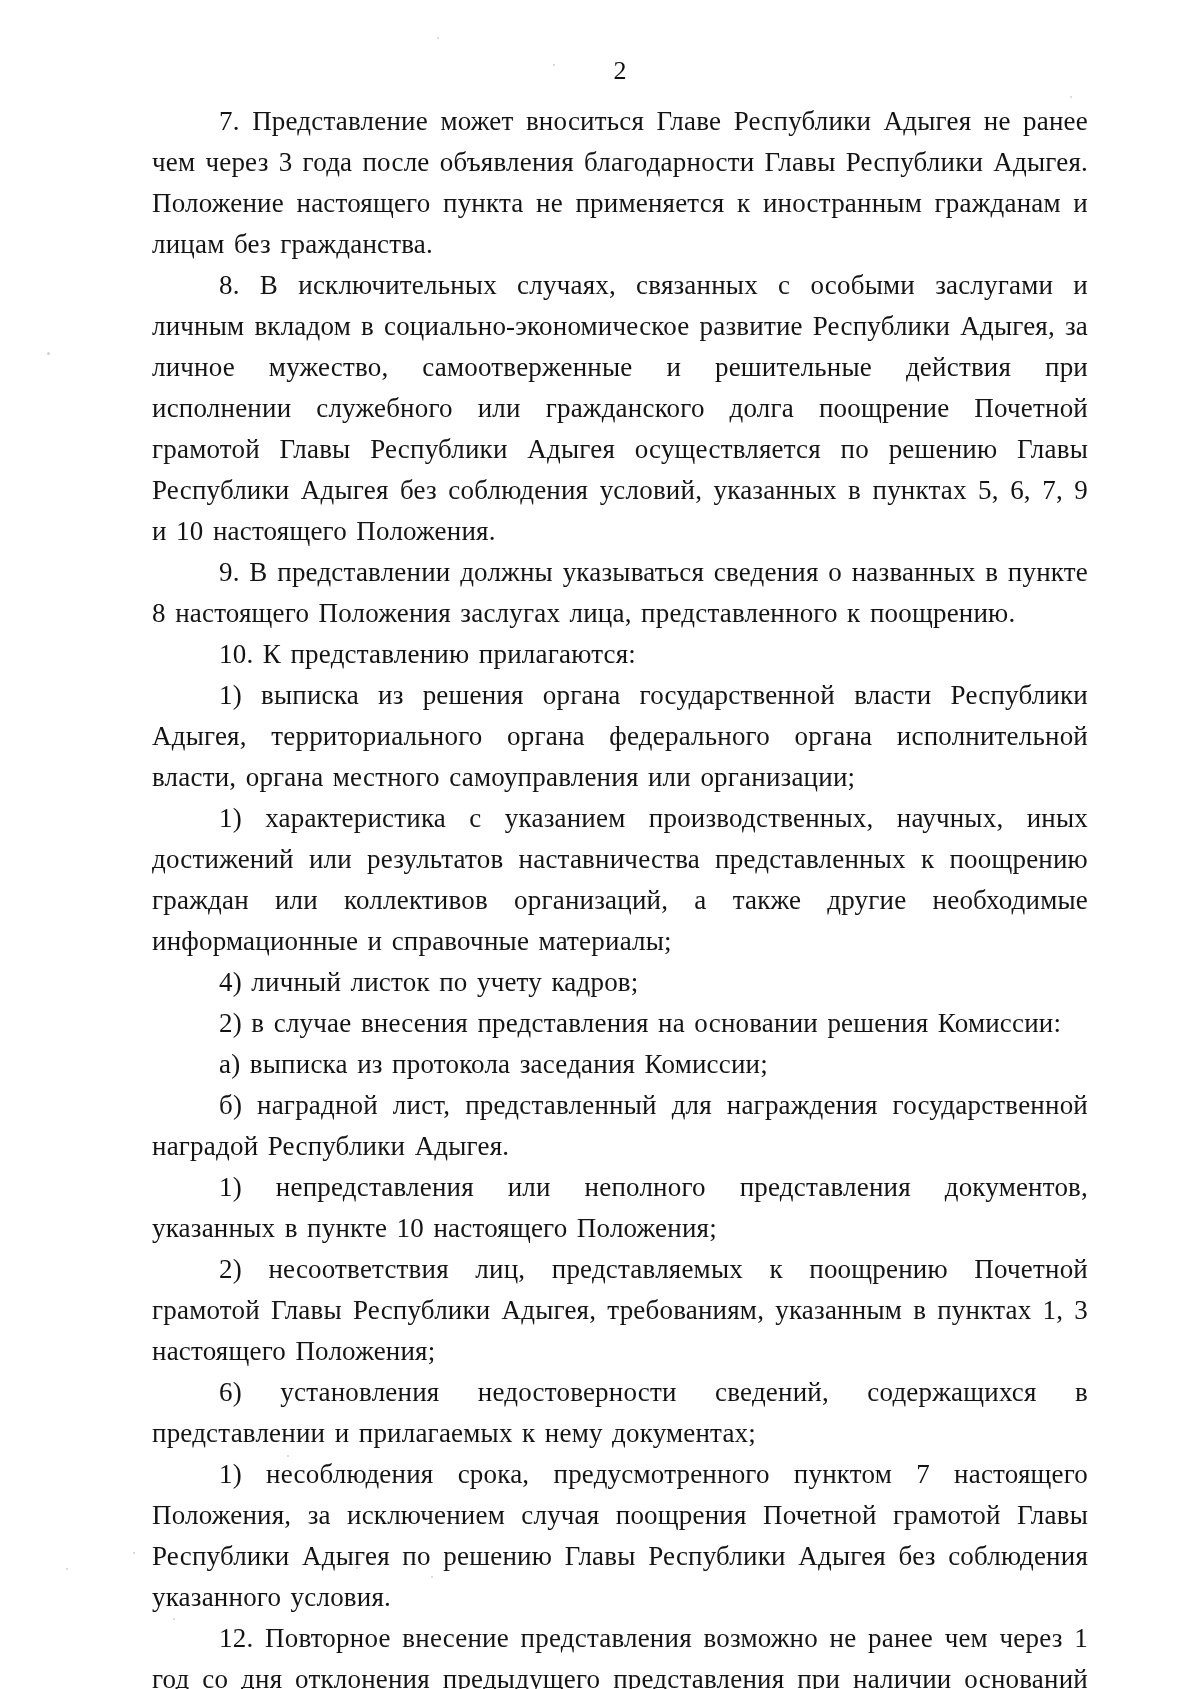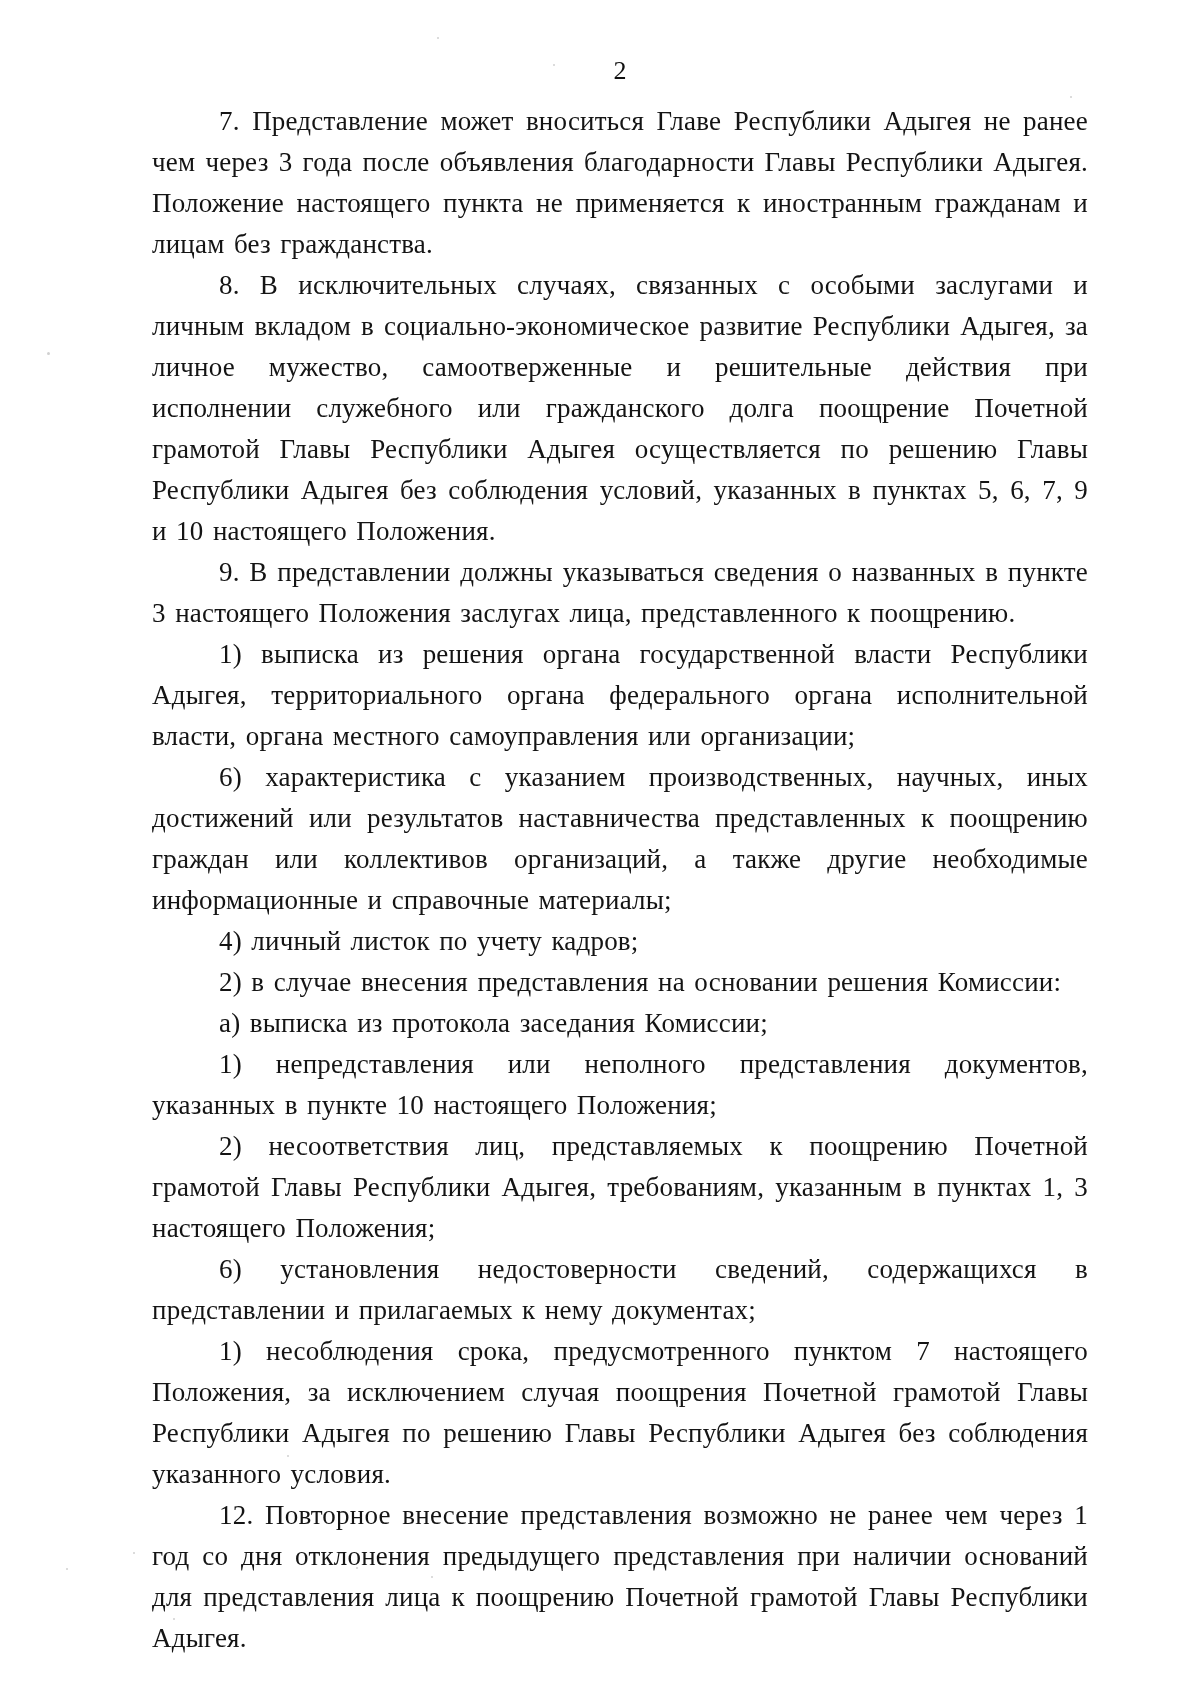--- a/index.html
+++ b/index.html
@@ -65,26 +65,28 @@
 </head>
 <body>
 
 <div class="page">
 
   <div class="page-number">2</div>
 
   <div class="content">
     <p class="para">7. Представление может вноситься Главе Республики Адыгея не ранее чем через 3 года после объявления благодарности Главы Республики Адыгея. Положение настоящего пункта не применяется к иностранным гражданам и лицам без гражданства.</p>
     <p class="para">8. В исключительных случаях, связанных с особыми заслугами и личным вкладом в социально-экономическое развитие Республики Адыгея, за личное мужество, самоотверженные и решительные действия при исполнении служебного или гражданского долга поощрение Почетной грамотой Главы Республики Адыгея осуществляется по решению Главы Республики Адыгея без соблюдения условий, указанных в пунктах 5, 6, 7, 9 и 10 настоящего Положения.</p>
-    <p class="para">9. В представлении должны указываться сведения о названных в пункте 3 настоящего Положения заслугах лица, представленного к поощрению.</p>
+    <p class="para">9. В представлении должны указываться сведения о названных в пункте 8 настоящего Положения заслугах лица, представленного к поощрению.</p>
+    <p class="para">10. К представлению прилагаются:</p>
     <p class="para">1) выписка из решения органа государственной власти Республики Адыгея, территориального органа федерального органа исполнительной власти, органа местного самоуправления или организации;</p>
-    <p class="para">6) характеристика с указанием производственных, научных, иных достижений или результатов наставничества представленных к поощрению граждан или коллективов организаций, а также другие необходимые информационные и справочные материалы;</p>
+    <p class="para">1) характеристика с указанием производственных, научных, иных достижений или результатов наставничества представленных к поощрению граждан или коллективов организаций, а также другие необходимые информационные и справочные материалы;</p>
     <p class="para">4) личный листок по учету кадров;</p>
     <p class="para">2) в случае внесения представления на основании решения Комиссии:</p>
     <p class="para">а) выписка из протокола заседания Комиссии;</p>
+    <p class="para">б) наградной лист, представленный для награждения государственной наградой Республики Адыгея.</p>
     <p class="para">1) непредставления или неполного представления документов, указанных в пункте 10 настоящего Положения;</p>
     <p class="para">2) несоответствия лиц, представляемых к поощрению Почетной грамотой Главы Республики Адыгея, требованиям, указанным в пунктах 1, 3 настоящего Положения;</p>
     <p class="para">6) установления недостоверности сведений, содержащихся в представлении и прилагаемых к нему документах;</p>
     <p class="para">1) несоблюдения срока, предусмотренного пунктом 7 настоящего Положения, за исключением случая поощрения Почетной грамотой Главы Республики Адыгея по решению Главы Республики Адыгея без соблюдения указанного условия.</p>
     <p class="para">12. Повторное внесение представления возможно не ранее чем через 1 год со дня отклонения предыдущего представления при наличии оснований для представления лица к поощрению Почетной грамотой Главы Республики Адыгея.</p>
   </div>
 
   <div class="speck s1"></div>
   <div class="speck s2"></div>
   <div class="speck s3"></div>

